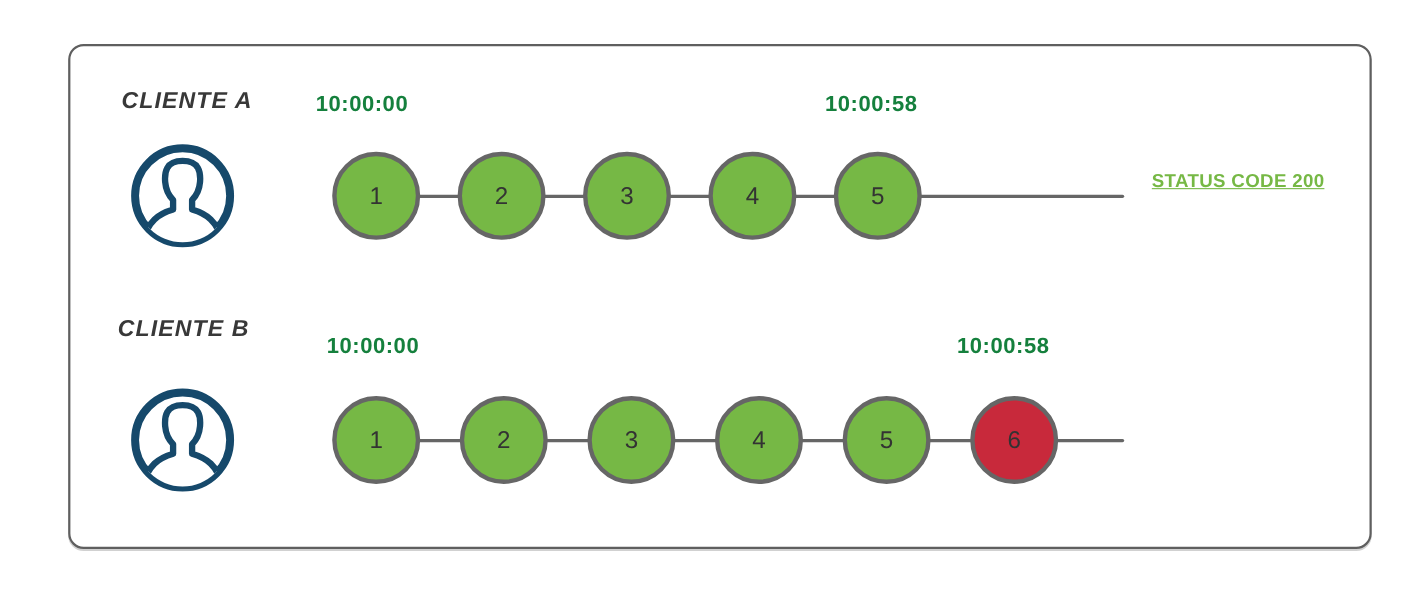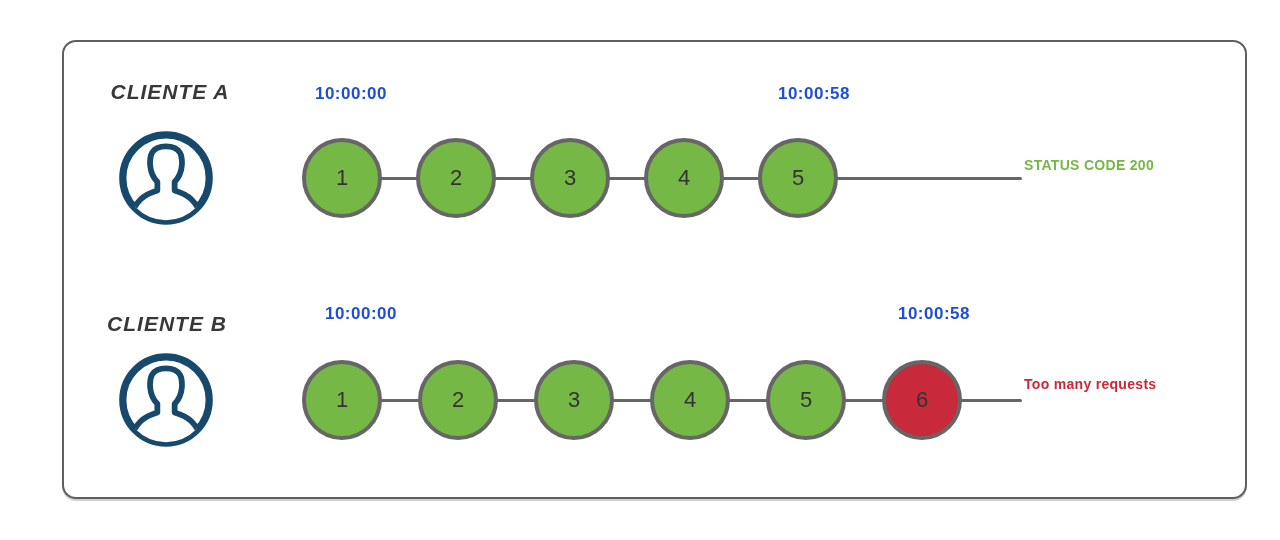--- a/index.html
+++ b/index.html
@@ -11,39 +11,39 @@
     position:absolute;left:62px;top:40px;width:1181px;height:455px;
     border:2.5px solid #5f5f5f;border-radius:14px;background:#ffffff;
     box-shadow:0 2px 0 rgba(0,0,0,0.18);
   }
   .client-label{
     position:absolute;width:140px;text-align:center;
     font-size:21px;font-weight:700;font-style:italic;letter-spacing:1px;
     color:#383838;
   }
   .timestamp{
-    position:absolute;width:100px;text-align:right;
-    font-size:17px;font-weight:700;letter-spacing:.5px;color:#1d4ed8;
+    position:absolute;width:100px;text-align:left;
+    font-size:20px;font-weight:700;letter-spacing:.5px;color:#15803d;
   }
   .avatar{position:absolute;width:96px;height:96px;}
   .timeline{
     position:absolute;height:3px;background:#666666;border-radius:2px;
   }
   .chain{position:absolute;height:80px;}
   .circle{
     position:absolute;top:0;width:80px;height:80px;box-sizing:border-box;
     border:4px solid #666666;border-radius:50%;
     display:flex;align-items:center;justify-content:center;
     font-size:22px;color:#333333;
   }
   .circle.success{background:#76b845;}
   .circle.error{background:#c8293b;}
   .status{
-    position:absolute;width:180px;text-align:left;
-    font-size:14px;font-weight:700;line-height:20px;letter-spacing:.3px;
+    position:absolute;width:180px;text-align:right;
+    font-size:17px;font-weight:700;line-height:20px;letter-spacing:.3px;text-decoration:underline;
   }
   .status.success{color:#76b845;}
   .status.error{color:#cc2936;}
 </style>
 </head>
 <body>
 
 <div class="stage">
 
   <div class="frame"></div>
@@ -70,21 +70,21 @@
       <div class="circle success" style="left: 114px;">2</div>
       <div class="circle success" style="left: 228px;">3</div>
       <div class="circle success" style="left: 342px;">4</div>
       <div class="circle success" style="left: 456px;">5</div>
     </div>
 
   <div class="status success" style="left:1024px;top:155px;">
     <div>STATUS CODE 200</div>
   </div>
 
-  <div class="client-label" style="left:97px;top:312px;">CLIENTE B</div>
+  <div class="client-label" style="left:97px;top:287px;">CLIENTE B</div>
   <div class="timestamp" style="left:297px;top:304px;">10:00:00</div>
   <div class="timestamp" style="left:870px;top:304px;">10:00:58</div>
 
   <svg class="avatar" style="left:118px;top:352px;" viewBox="0 0 100 100">
     <defs>
         <clipPath id="avclip1">
           <circle cx="50" cy="50" r="44"></circle>
         </clipPath>
       </defs>
     <circle cx="50" cy="50" r="45" fill="#ffffff" stroke="#16496b" stroke-width="7.5"></circle>
@@ -97,16 +97,15 @@
   <div class="chain" style="left:302px;top:360px;">
       <div class="circle success" style="left: 0px;">1</div>
       <div class="circle success" style="left: 116px;">2</div>
       <div class="circle success" style="left: 232px;">3</div>
       <div class="circle success" style="left: 348px;">4</div>
       <div class="circle success" style="left: 464px;">5</div>
       <div class="circle error" style="left: 580px;">6</div>
     </div>
 
   <div class="status error" style="left:1024px;top:374px;">
-    <div>Too many requests</div>
   </div>
 
 </div>
 
 </body></html>

